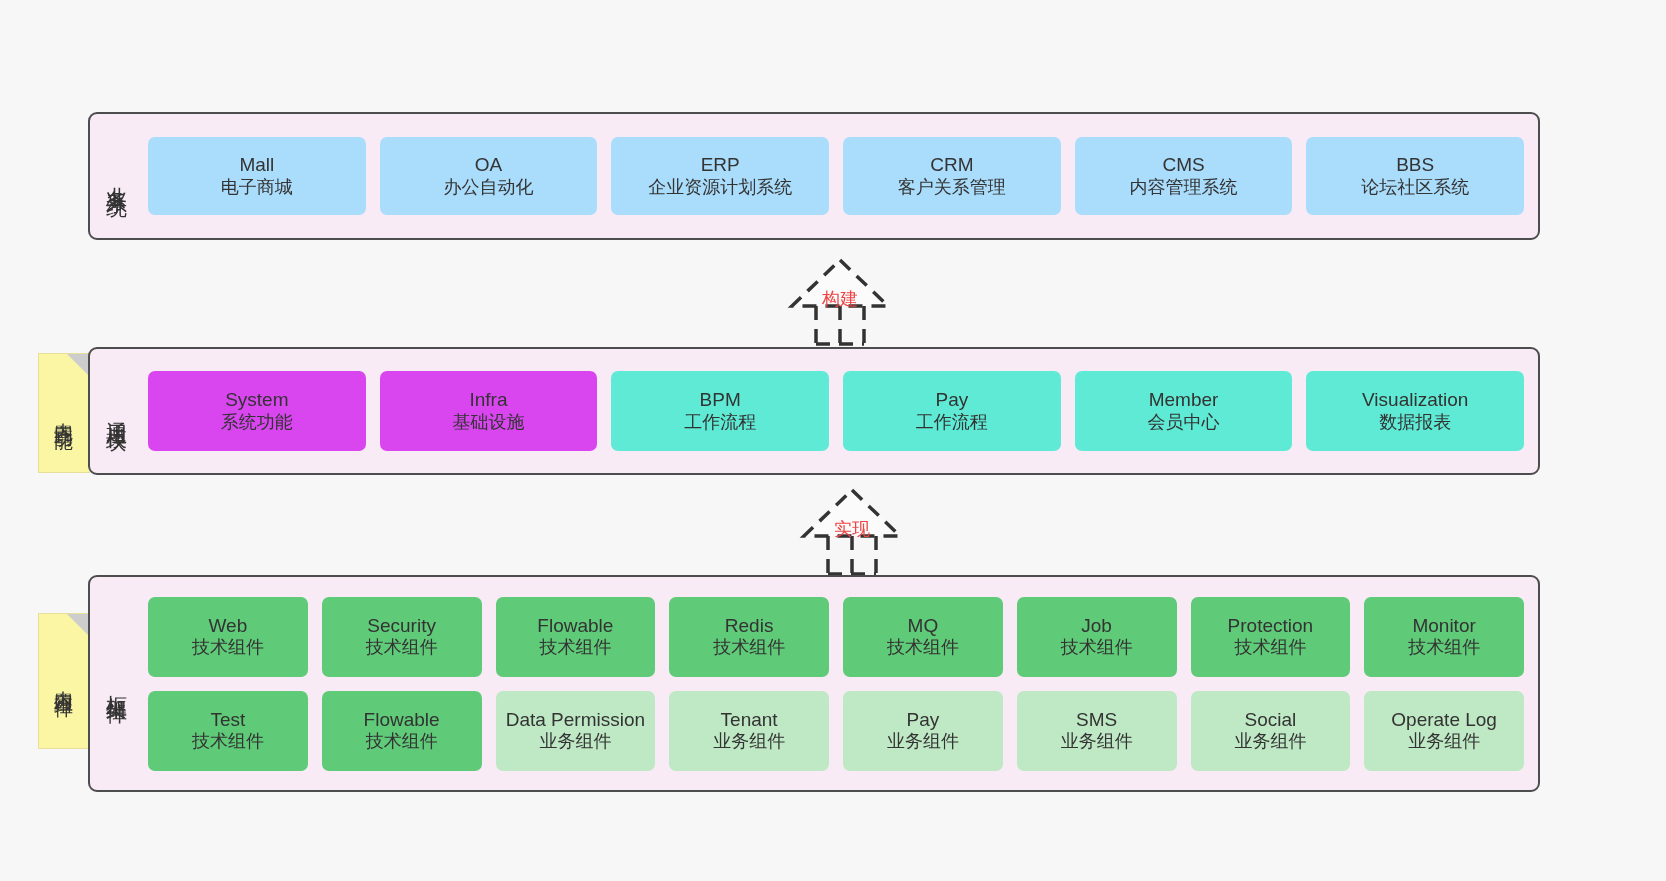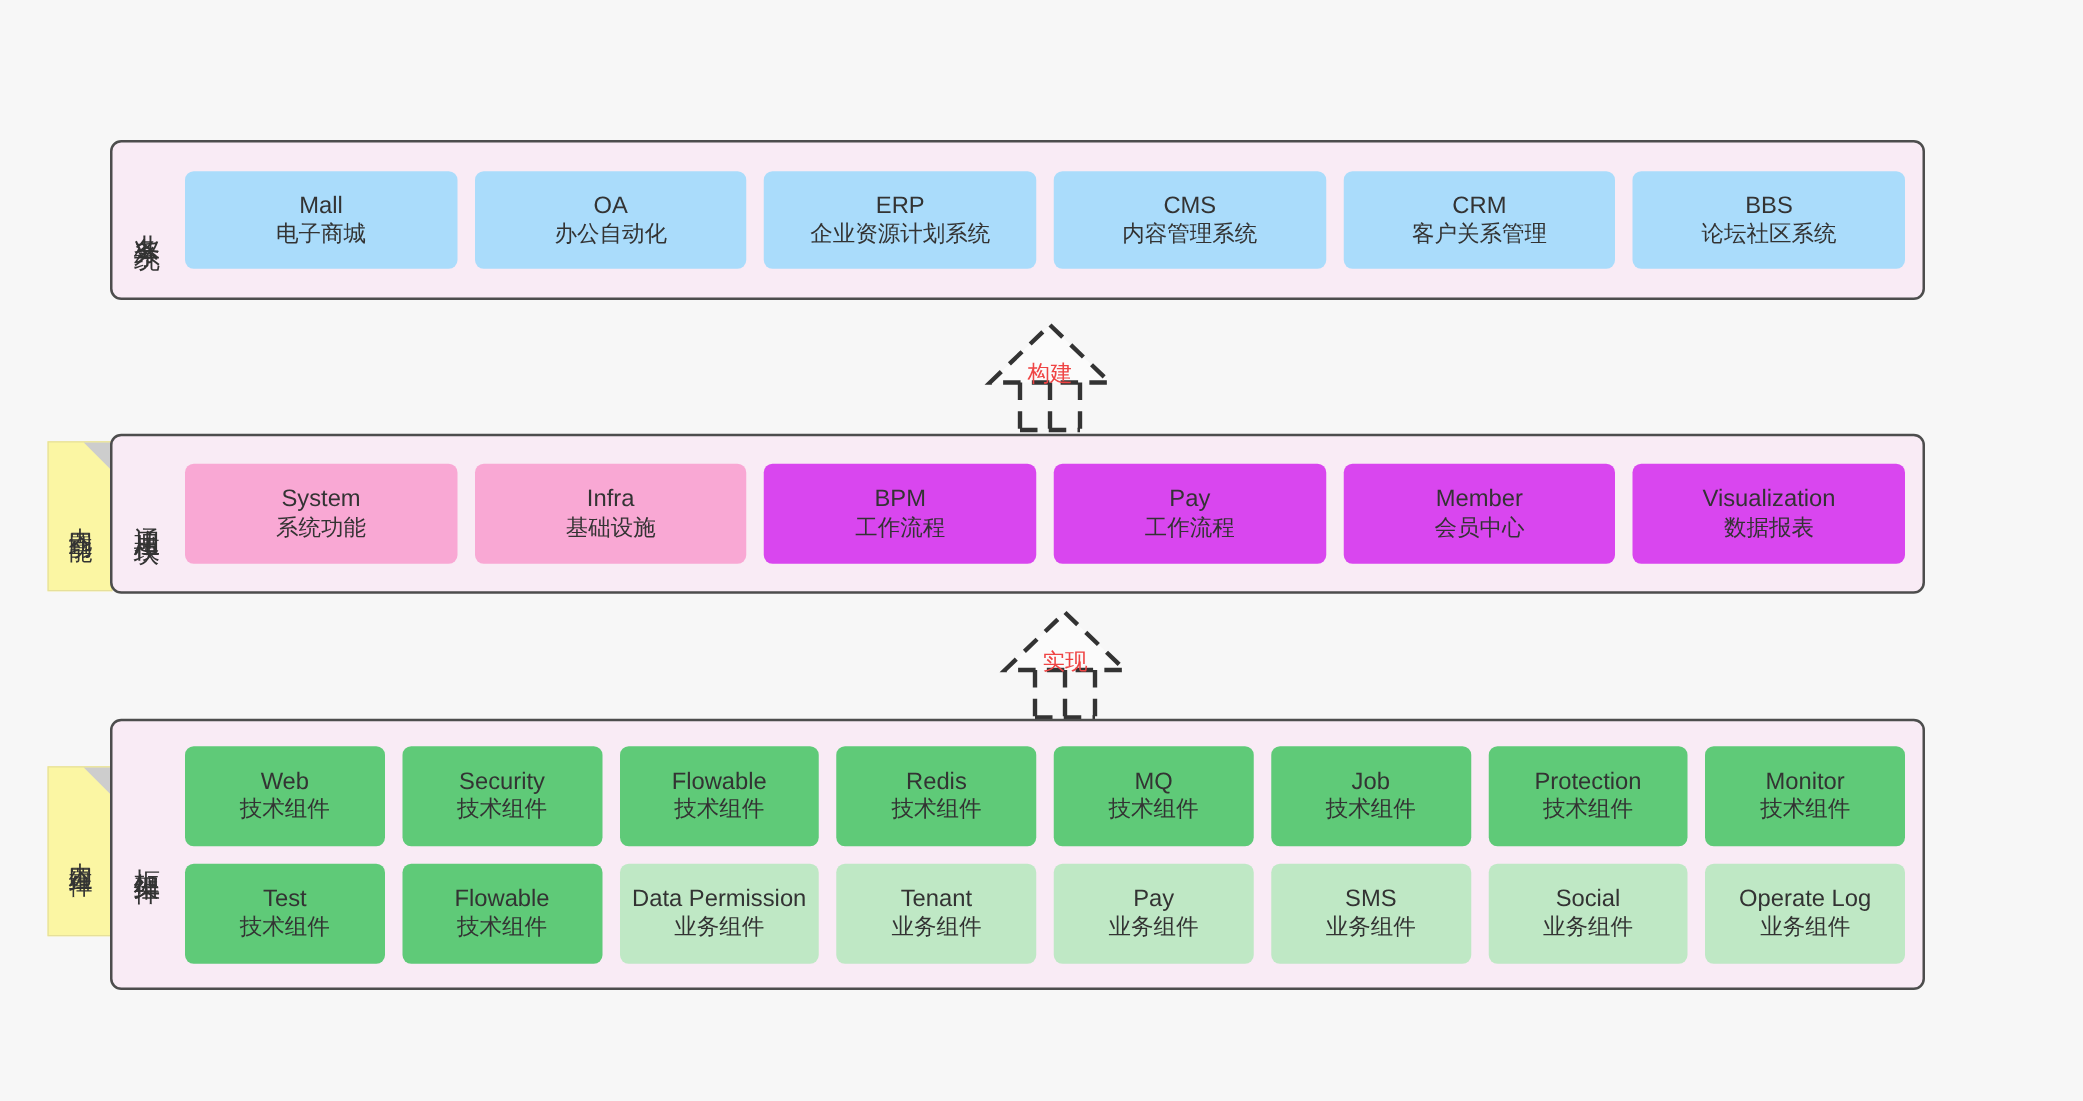--- a/index.html
+++ b/index.html
@@ -70,22 +70,22 @@
     text-align: center;
     color: #333;
     line-height: 1.22;
     box-sizing: border-box;
     padding: 4px 6px;
   }
   .card .t1 { font-size: 19px; }
   .card .t2 { font-size: 18px; }
 
   .card.blue        { background: #aadcfb; }
-  .card.red         { background: #f9a8d4; }
-  .card.pink        { background: #d946ef; }
+  .card.red         { background: #d946ef; }
+  .card.pink        { background: #5eead4; }
   .card.green       { background: #5fca78; }
   .card.greenlight  { background: #bfe8c5; }
 
   
   #layer-business   { left: 88px;  top: 112px; width: 1452px; height: 128px; }
   #layer-business .card { height: 78px; }
 
   #layer-common     { left: 88px;  top: 347px; width: 1452px; height: 128px; }
   #layer-common .card { height: 80px; }
 
@@ -156,26 +156,26 @@
         </div>
         <div class="card blue">
           <span class="t1">OA</span>
           <span class="t2">办公自动化</span>
         </div>
         <div class="card blue">
           <span class="t1">ERP</span>
           <span class="t2">企业资源计划系统</span>
         </div>
         <div class="card blue">
+          <span class="t1">CRM</span>
+          <span class="t2">客户关系管理</span>
+        </div>
+        <div class="card blue">
           <span class="t1">CMS</span>
           <span class="t2">内容管理系统</span>
-        </div>
-        <div class="card blue">
-          <span class="t1">CRM</span>
-          <span class="t2">客户关系管理</span>
         </div>
         <div class="card blue">
           <span class="t1">BBS</span>
           <span class="t2">论坛社区系统</span>
         </div>
       </div>
     </div>
   </div>
 
   <div class="connector" id="connector-build">

